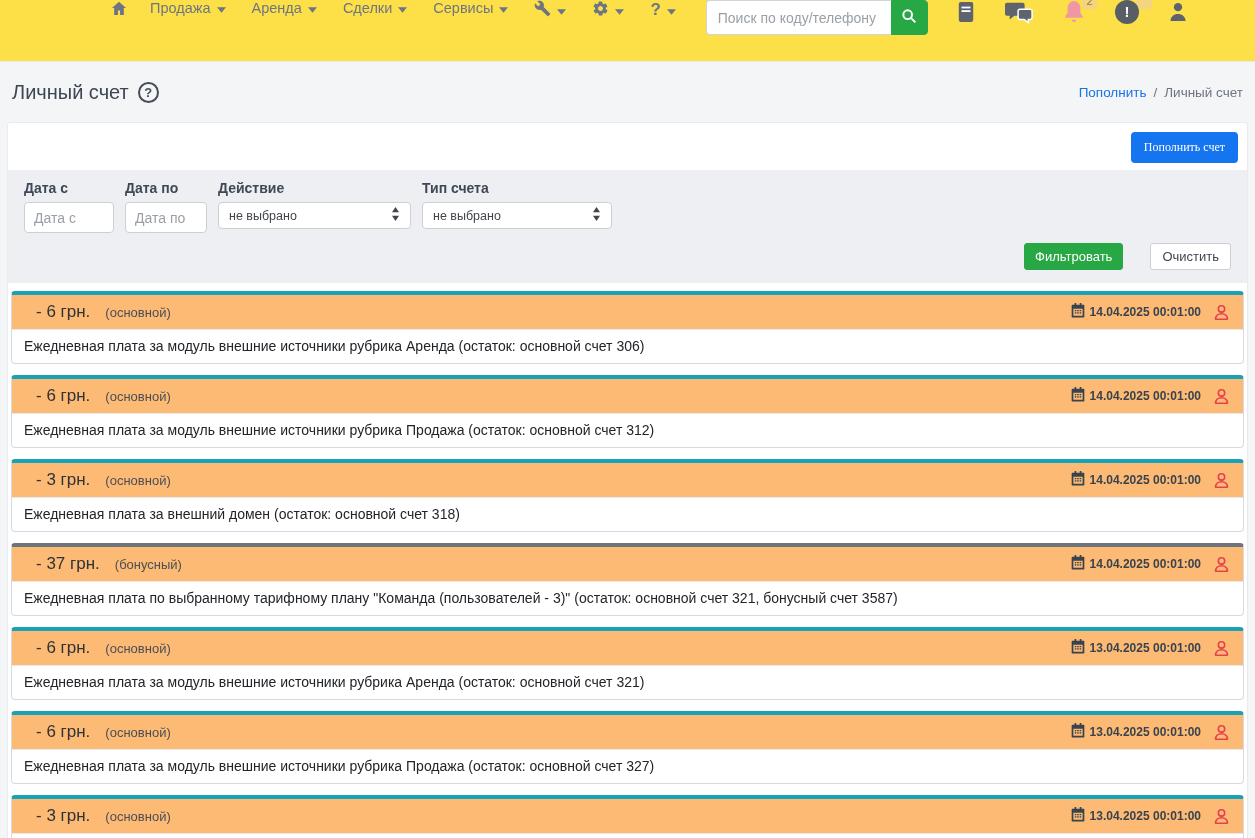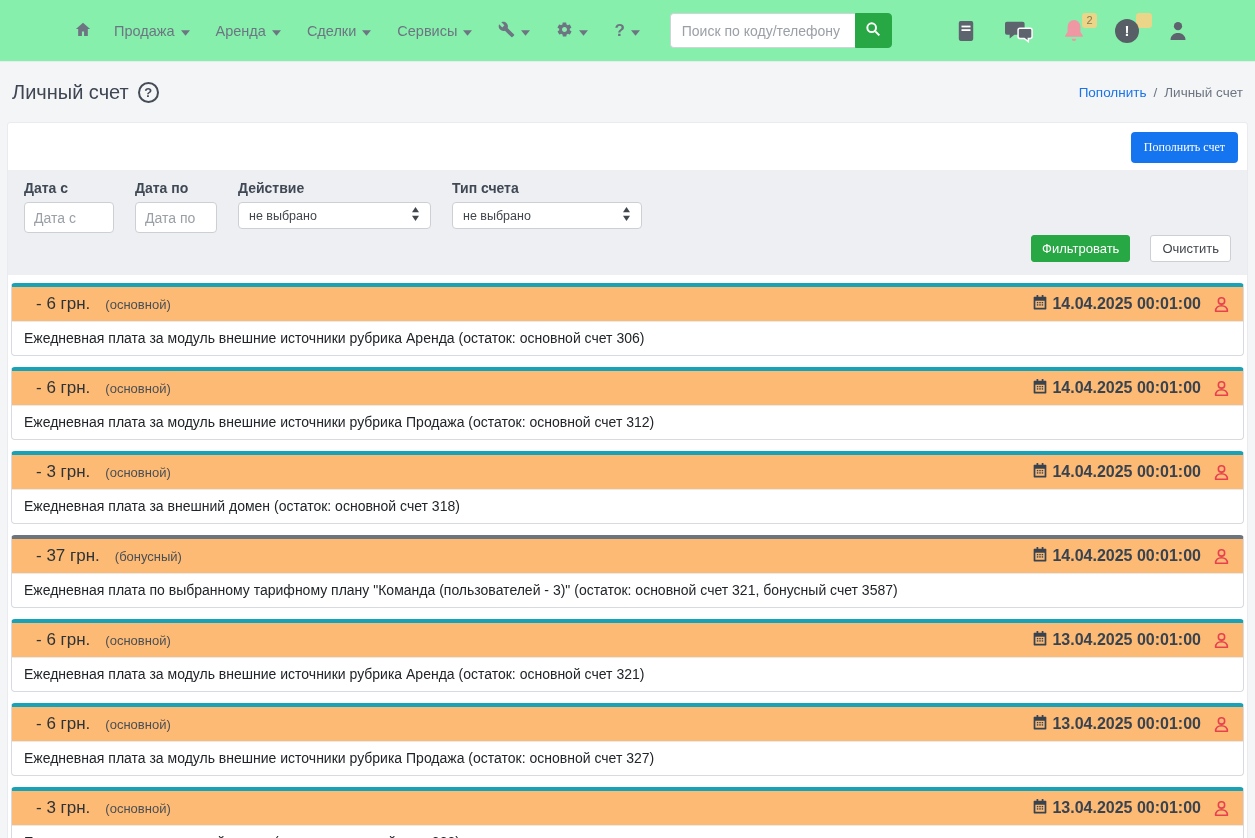--- a/index.html
+++ b/index.html
@@ -1,21 +1,21 @@
 <!DOCTYPE html>
 <html><head>
 <meta charset="utf-8">
 <style>
   * { margin:0; padding:0; box-sizing:border-box; }
   html,body { width:1255px; height:838px; overflow:hidden;
     font-family:"Liberation Sans", sans-serif; background:#f4f5f7; }
 
   
-  .navbar { height:62px; background:#86efac; border-bottom:1px solid #e9eaec;
-    display:flex; align-items:center; padding:0 68px 0 74px; }
+  .navbar { height:62px; background:#fde047; border-bottom:1px solid #e9eaec;
+    display:flex; align-items:flex-start; padding:0 68px 0 110px; }
   .nav-item { display:flex; align-items:center; color:#6d7582; font-size:14.5px;
     margin-right:26px; cursor:pointer; white-space:nowrap; }
   .nav-item svg { fill:#6d7582; }
   .caret { margin-left:6px; display:inline-block; }
   .caret svg { width:9px; height:6px; fill:#6d7582; }
   .nav-icon-item { margin-right:22px; }
   .qmark { font-size:17px; font-weight:bold; color:#6d7582; }
 
   .search-group { display:flex; margin-left:4px; }
   .search-input { width:185px; height:35px; border:1px solid #cfd4d9; border-right:none;
@@ -44,47 +44,47 @@
   .breadcrumb { font-size:13.5px; color:#6d7582; display:flex; gap:7px; align-items:center; }
   .breadcrumb a { color:#1a73e8; text-decoration:none; cursor:pointer; }
 
   
   .panel { margin:0 7px; background:#fff; border:1px solid #e9ebee; border-radius:3px; }
   .topup-row { display:flex; justify-content:flex-end; padding:9px 9px 7px; }
   .btn-primary { background:#1574ef; color:#fff; border:none; border-radius:4px;
     font-size:12px; padding:8px 13px; cursor:pointer; font-family:Liberation Serif, serif; }
 
   .filter-strip { background:#edeff2; padding:10px 16px 13px 16px; }
-  .filter-fields { display:flex; gap:21px; }
+  .filter-fields { display:flex; gap:11px; }
   .filter-field label { display:block; font-size:14px; font-weight:bold; color:#3f4854; margin-bottom:6px; }
   .text-input { height:31px; border:1px solid #ccd0d4; border-radius:4px; background:#fff;
     padding:0 9px; font-size:14px; color:#444; outline:none; font-family:"Liberation Sans", sans-serif; }
   .text-input::placeholder { color:#9aa0a6; }
   .w-datefrom { width:90px; } .w-dateto { width:82px; }
   .fake-select { height:27px; border:1px solid #ccd0d4; border-radius:4px; background:#fff;
     display:flex; align-items:center; justify-content:space-between; padding:0 10px;
     font-size:12.5px; color:#41464c; cursor:pointer; }
   .w-action { width:193px; } .w-type { width:190px; }
   .updown svg { width:9px; height:14px; fill:#41464c; }
-  .filter-actions { display:flex; justify-content:flex-end; gap:20px; margin-top:2px; }
+  .filter-actions { display:flex; justify-content:flex-end; gap:27px; margin-top:10px; }
   .btn-success { background:#28a745; color:#fff; border:1px solid #28a745; border-radius:3px;
     font-size:13px; padding:5px 10px; cursor:pointer; font-family:"Liberation Sans", sans-serif; }
   .btn-light { background:#fff; color:#41464c; border:1px solid #ccd0d4; border-radius:3px;
     font-size:13px; padding:5px 11px; cursor:pointer; font-family:"Liberation Sans", sans-serif; }
 
   
   .txn-list { padding:8px 3px 0 3px; display:flex; flex-direction:column; gap:11px; }
   .txn-card { border:1px solid #d7dbdf; border-top:4px solid #17a2b8; border-radius:4px;
     background:#fff; overflow:hidden; }
   .txn-head { display:flex; align-items:center; background:#fdba74;
     border-bottom:1px solid #e7eaec; padding:7px 12px 7px 24px; }
   .txn-amount { font-size:17px; color:#2e3338; }
   .txn-type { font-size:13px; color:#4a4f55; margin-left:15px; }
   .txn-meta { margin-left:auto; display:flex; align-items:center; gap:5px; }
-  .txn-date { font-size:16px; font-weight:bold; color:#39434f; }
+  .txn-date { font-size:12px; font-weight:bold; color:#39434f; }
   .txn-user { margin-left:6px; display:flex; }
   .txn-body { padding:8px 12px 9px; font-size:14px; color:#212529; }
 </style>
 </head>
 <body>
 
 <div class="navbar">
   <div class="nav-item nav-icon-item">
     <span>
       <svg width="18" height="17" viewBox="0 0 24 24">

